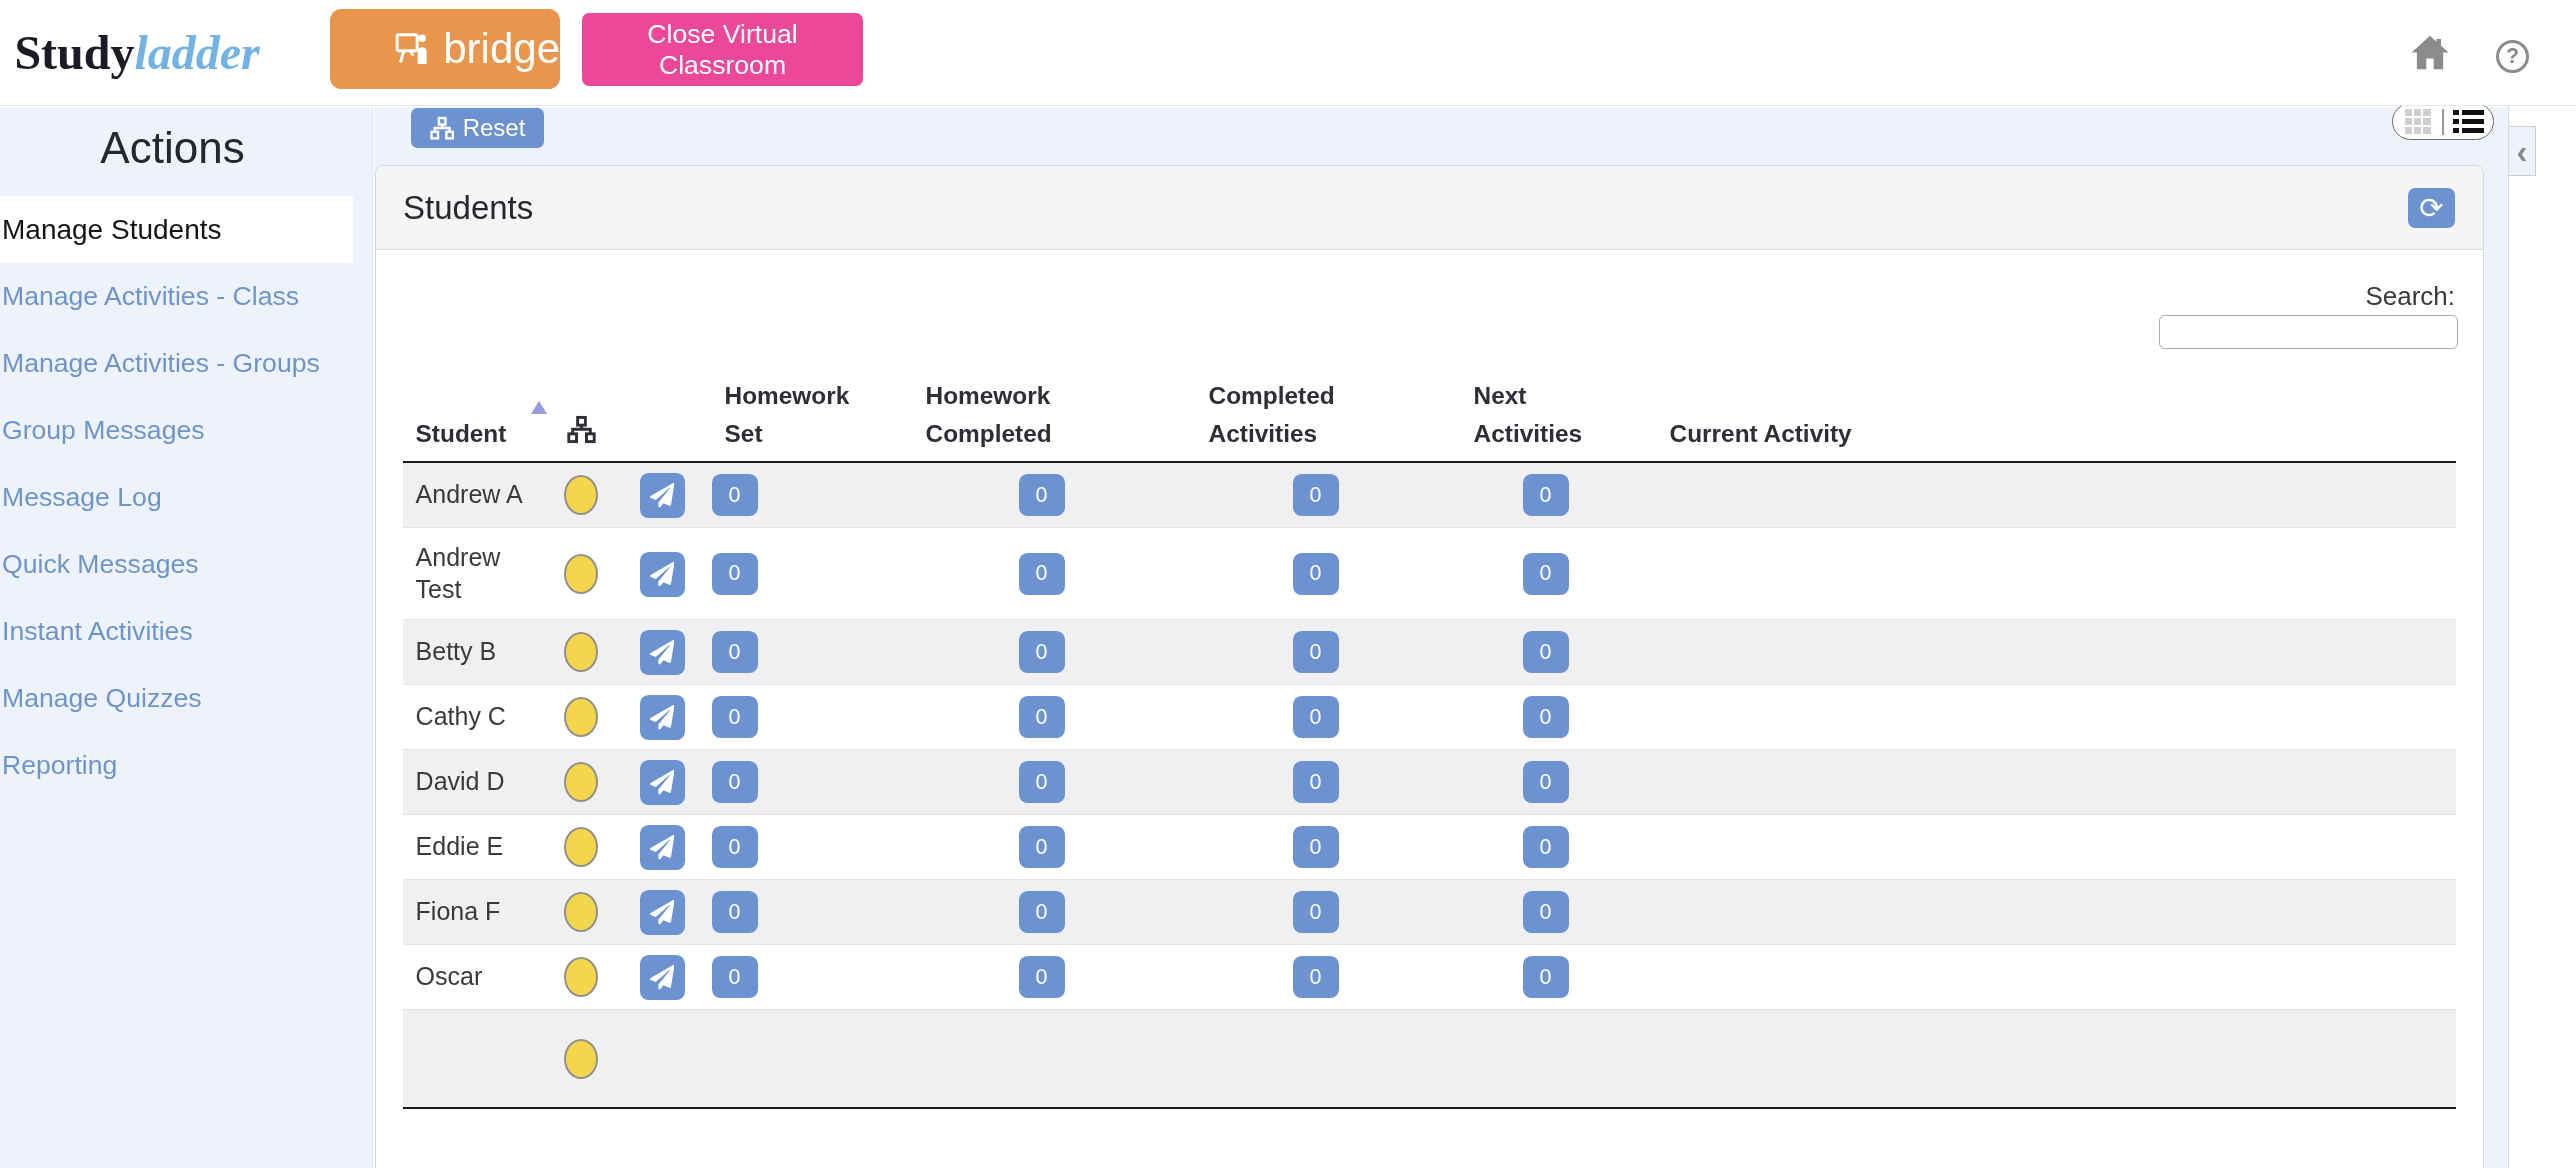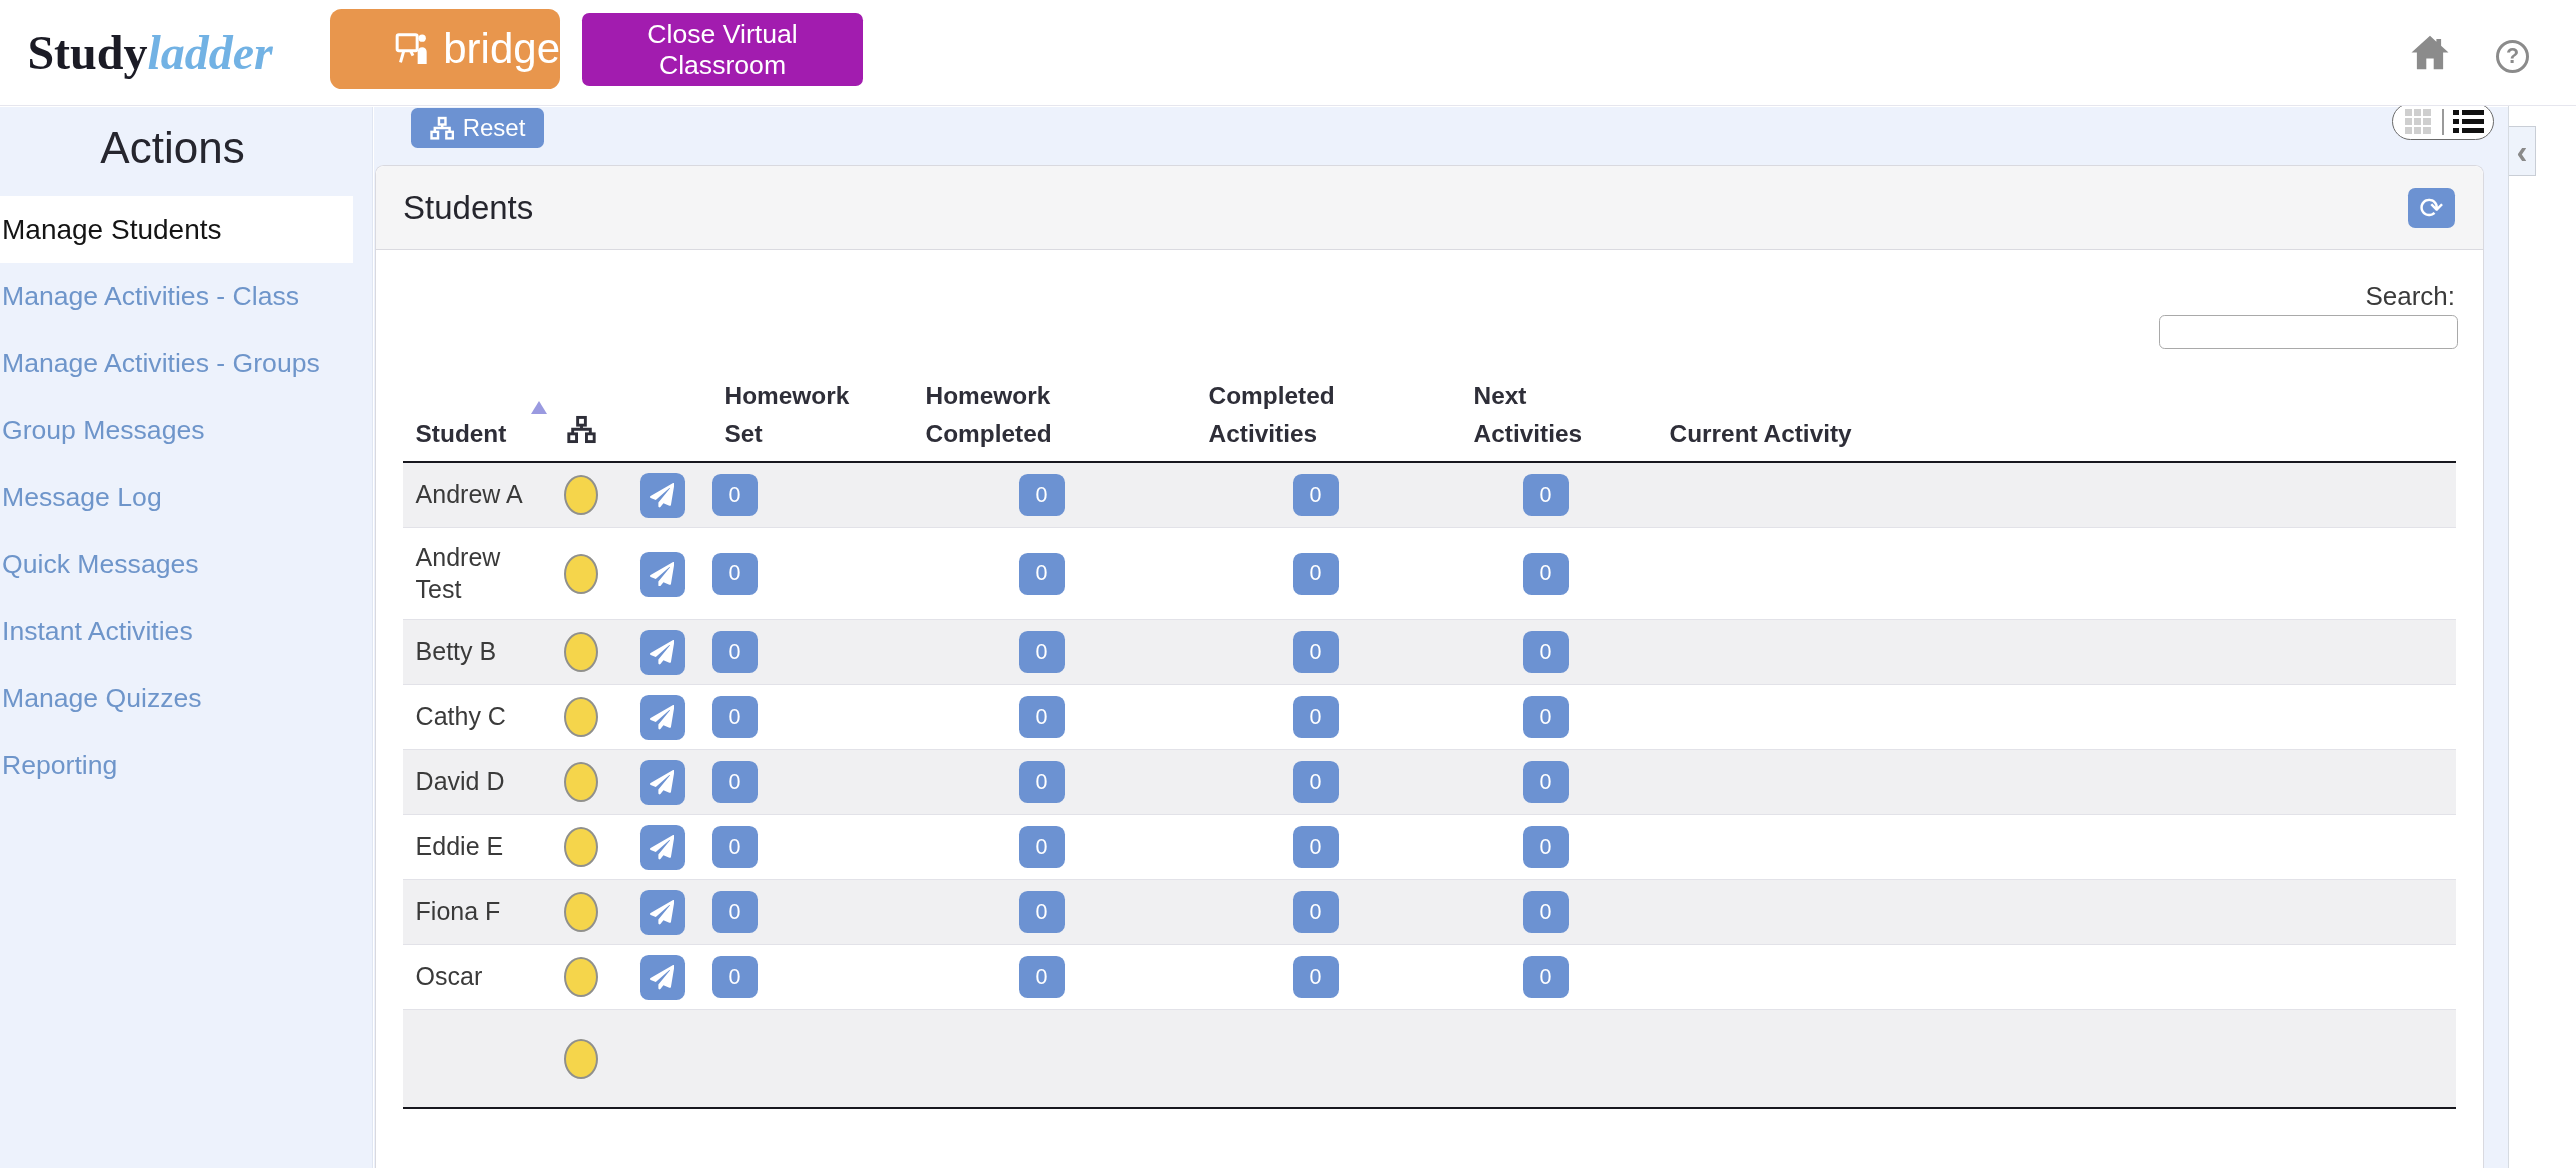--- a/index.html
+++ b/index.html
@@ -3,29 +3,29 @@
 <meta charset="utf-8">
 <style>
   * { margin:0; padding:0; box-sizing:border-box; }
   html,body { width:2576px; height:1169px; overflow:hidden; background:#fff;
               font-family:"Liberation Sans", sans-serif; }
 
   
   .top-header { position:absolute; left:0; top:0; width:2576px; height:106px;
                 background:#ffffff; border-bottom:1.4px solid #e6e6ee; z-index:5; }
   .logo { position:absolute; left:14.4px; top:0; height:104px; display:flex; align-items:center;
-          font-family:"Liberation Serif", serif; font-size:48px;margin-left:13px; }
+          font-family:"Liberation Serif", serif; font-size:48px; }
   .logo .p1 { color:#1b1b25; font-weight:600; }
   .logo .p2 { color:#72b2e4; font-style:italic; font-weight:600; }
   .bridge-btn { position:absolute; left:330px; top:9.3px; width:230px; height:80px;
                 background:#e8964d; border:none; border-radius:11.5px; color:#fff;
                 display:flex; align-items:center; justify-content:flex-end; gap:10px;
                 font-size:42px; cursor:pointer; font-family:inherit; }
   .close-btn { position:absolute; left:582px; top:13px; width:281px; height:73px;
-               background:#a21caf; border:none; border-radius:7.2px; color:#fff;
+               background:#ec4899; border:none; border-radius:7.2px; color:#fff;
                font-size:26.6px; cursor:pointer; font-family:inherit; }
   .class-name { position:absolute; left:2168px; top:0; height:104px; width:215px;
                 display:flex; align-items:center; justify-content:center;
                 font-size:52px; font-weight:bold; color:#8d8d8d; letter-spacing:1.4px; }
   .home-btn { position:absolute; left:2407px; top:34px; width:46px; height:40px;
               background:none; border:none; cursor:pointer; }
   .help-btn { position:absolute; left:2496px; top:39px; width:34px; height:34px;
               background:none; border:none; cursor:pointer; }
   .help-ring { width:33px; height:33px; border-radius:50%; border:3.6px solid #8b8b8b;
                color:#8b8b8b; font-size:21.5px; font-weight:bold; display:flex;

